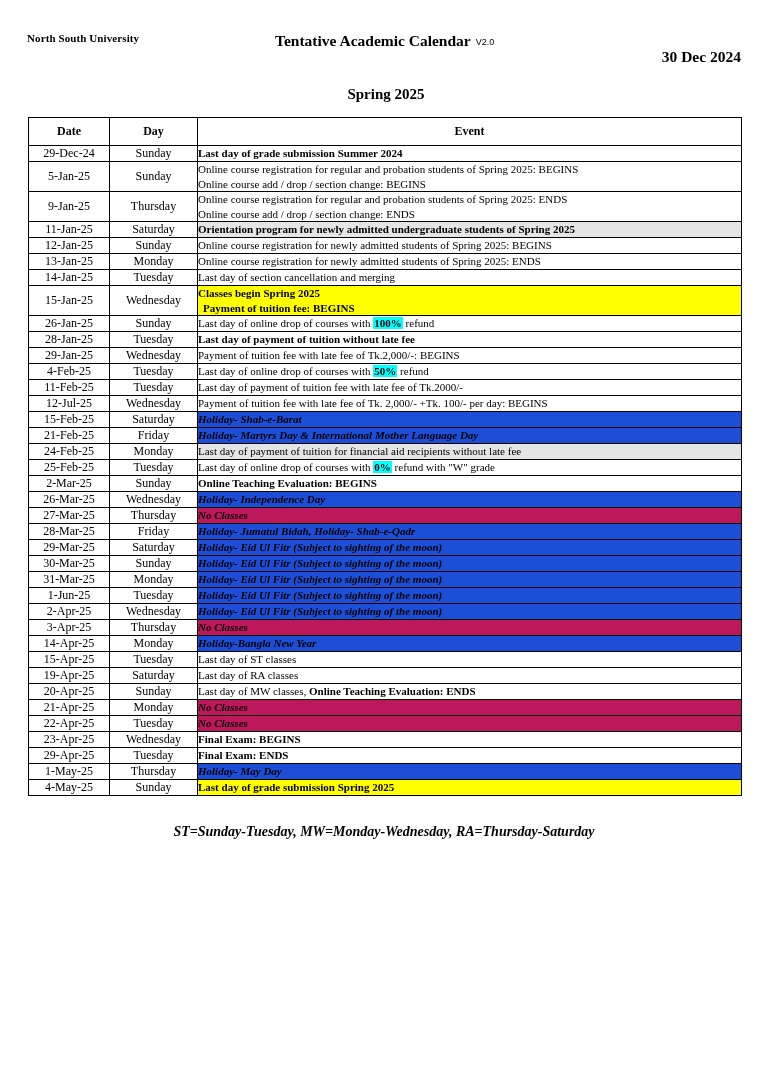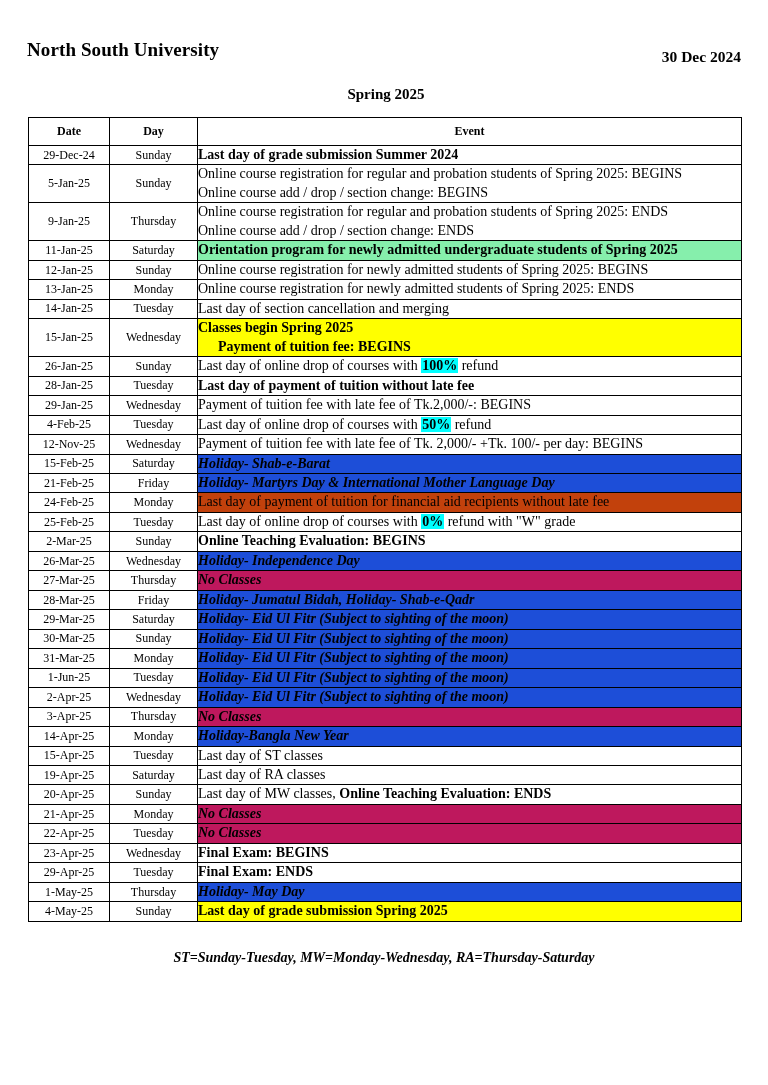--- a/index.html
+++ b/index.html
@@ -19,25 +19,24 @@
   
   .header {
     position: relative;
     height: 46px;
     margin: 28px 27px 0 27px;
   }
   .org-name {
     position: absolute;
     left: 0;
     top: 4px;
-    font-size: 19px;
+    font-size: 11px;
     font-weight: bold;
     letter-spacing: 0.1px;
     white-space: nowrap;
-    margin-top: 7px;
   }
   .doc-title-wrap {
     position: absolute;
     left: 248px;
     top: 4px;
     white-space: nowrap;
   }
   .doc-title {
     font-size: 15.5px;
     font-weight: bold;
@@ -91,62 +90,65 @@
     height: 27px;
     border-bottom: 1.6px solid #000;
   }
   .cell-date, .cell-day {
     text-align: center;
     font-size: 12px;
     padding: 3px 2px;
     background: #ffffff;
   }
   .cell-event {
-    font-size: 14px;
+    font-size: 11px;
     padding: 3px 5px 3px 6px;
     line-height: 1.32;
     margin-top: 12px;
   }
   .cell-event .line { display: block; white-space: nowrap; }
-  .cell-event .line.indent { padding-left: 20px; }
+  .cell-event .line.indent { padding-left: 5px; }
 
   
   .t-bold   { font-weight: bold; }
   .t-italic { font-style: italic; font-weight: bold; }
 
   
   .chip-cyan {
     background: #00FFFF;
     font-weight: bold;
     padding: 0 1px;
     font-family: Liberation Serif, serif;
   }
 
   
-  .bg-green  { background: #86efac; }
+  .bg-green  { background: #e5e5e5; }
   .bg-yellow { background: #FFFF00; }
   .bg-pink   { background: #1d4ed8; }
-  .bg-orange { background: #c2410c; }
+  .bg-orange { background: #e5e5e5; }
   .bg-teal   { background: #be185d; }
   .bg-white  { background: #ffffff; }
 
   
   .footnote {
     text-align: center;
     font-size: 14px;
     font-style: italic;
     font-weight: bold;
     margin-top: 28px;
   }
 </style>
 </head>
 <body>
 
 <div class="header">
   <div class="org-name">North South University</div>
+  <div class="doc-title-wrap">
+    <span class="doc-title">Tentative Academic Calendar</span><span class="doc-version">V2.0</span>
+  </div>
   <div class="doc-date">30 Dec 2024</div>
 </div>
 
 <div class="term-title">Spring 2025</div>
 
 <div class="cal-wrap">
   <table class="calendar">
     <colgroup>
       <col class="c-date">
         <col class="c-day">
@@ -241,21 +243,28 @@
           </td>
         </tr>
         <tr>
           <td class="cell-date">4-Feb-25</td>
           <td class="cell-day">Tuesday</td>
           <td class="cell-event bg-white">
             <span class="line "><span>Last day of online drop of courses with </span><span class="chip-cyan">50%</span><span> refund</span></span>
           </td>
         </tr>
         <tr>
-          <td class="cell-date">12-Nov-25</td>
+          <td class="cell-date">11-Feb-25</td>
+          <td class="cell-day">Tuesday</td>
+          <td class="cell-event bg-white">
+            <span class="line ">Last day of payment of tuition fee with late fee of Tk.2000/-</span>
+          </td>
+        </tr>
+        <tr>
+          <td class="cell-date">12-Jul-25</td>
           <td class="cell-day">Wednesday</td>
           <td class="cell-event bg-white">
             <span class="line ">Payment of tuition fee with late fee of Tk. 2,000/- +Tk. 100/- per day: BEGINS</span>
           </td>
         </tr>
         <tr>
           <td class="cell-date">15-Feb-25</td>
           <td class="cell-day">Saturday</td>
           <td class="cell-event bg-pink">
             <span class="line t-italic">Holiday- Shab-e-Barat</span>

